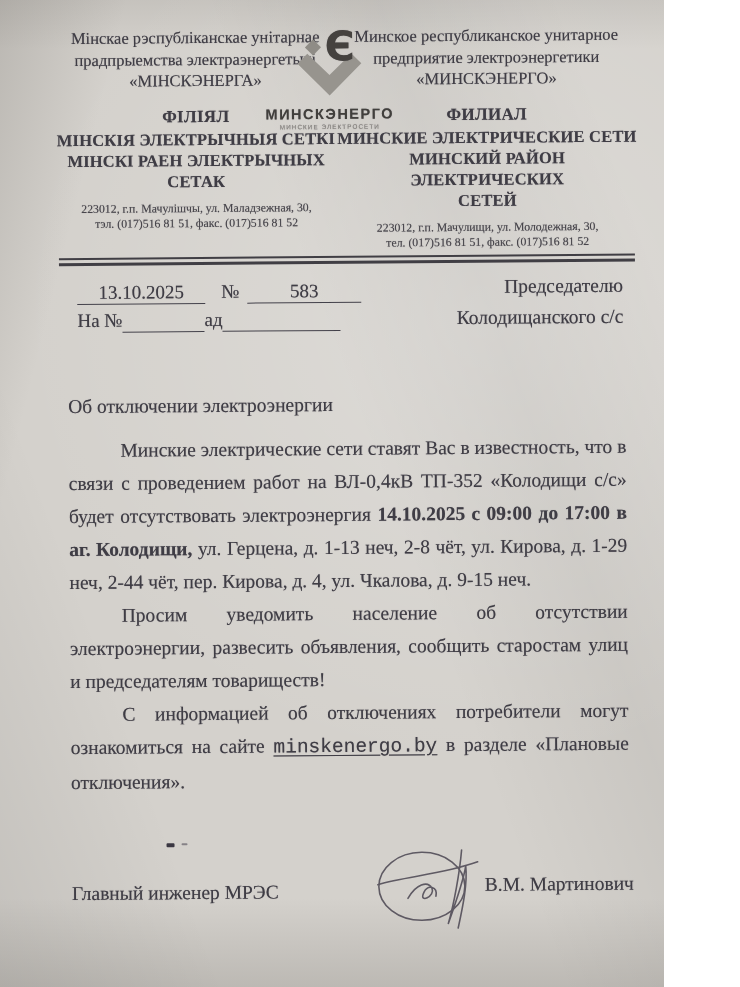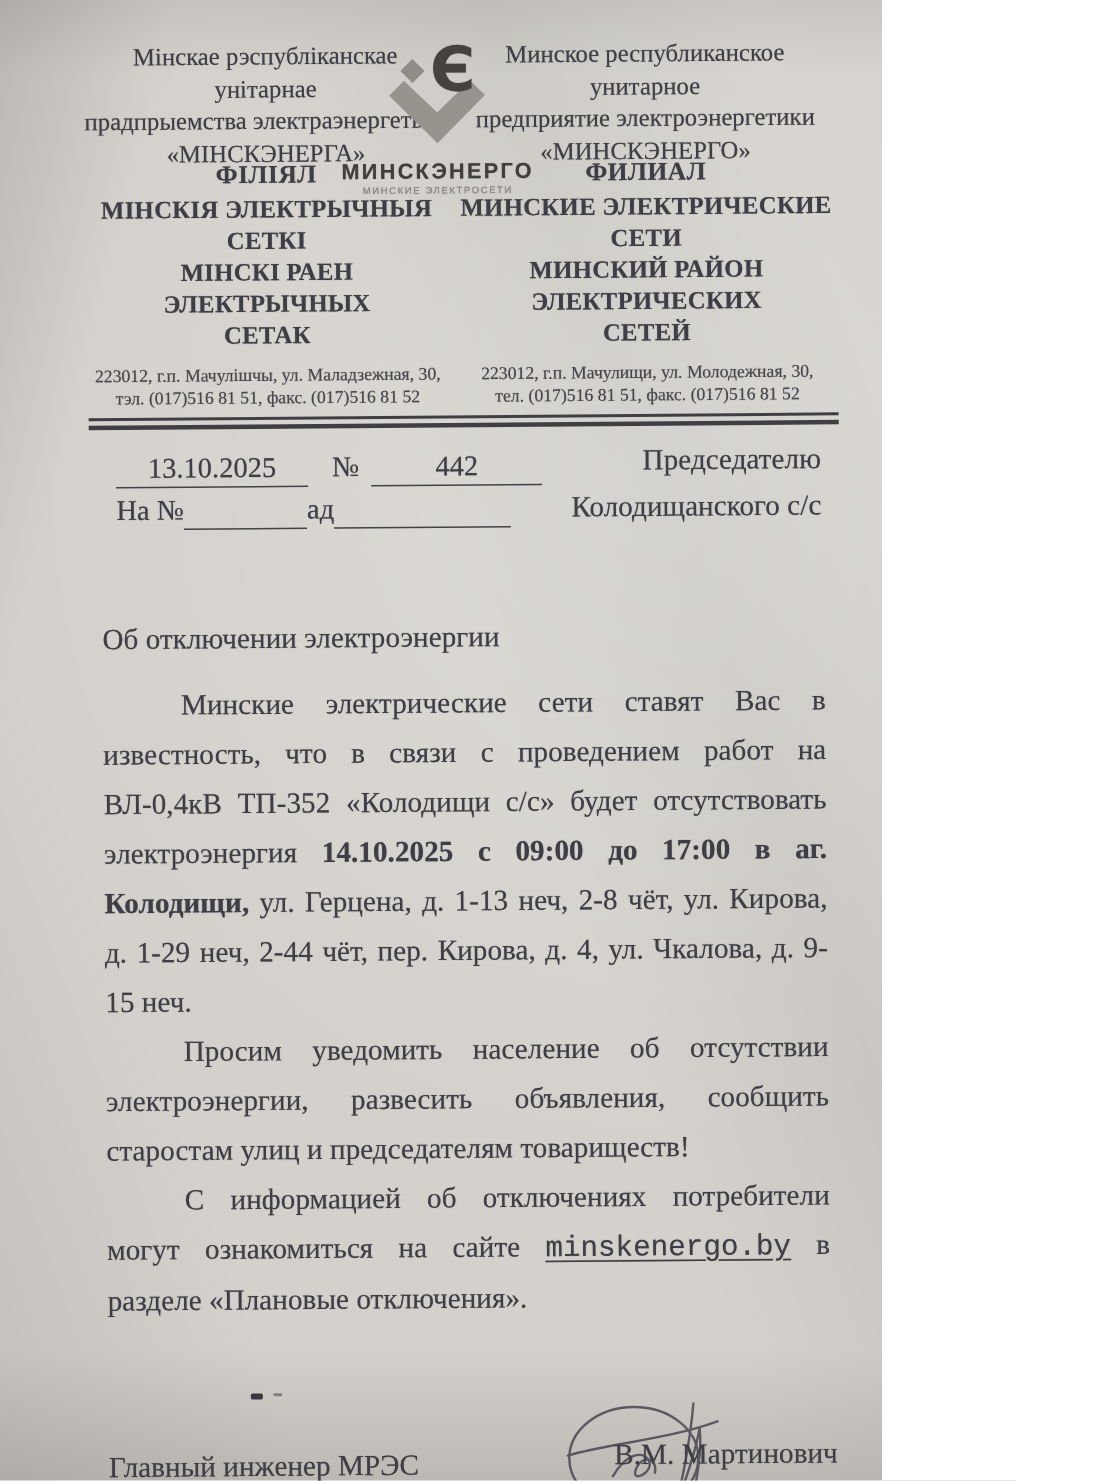--- a/index.html
+++ b/index.html
@@ -1,18 +1,18 @@
 <!DOCTYPE html>
 <html><head>
 <meta charset="utf-8">
 <style>
   html,body{margin:0;padding:0;}
   body{width:740px;height:987px;overflow:hidden;}
   .photo{
-    position:relative;width:588px;height:987px;
+    position:relative;width:664px;height:987px;
     font-family:"Liberation Serif","DejaVu Serif",serif;
     color:#3f3d45;
     background-color:#d4d1cc;
     background-image:
       radial-gradient(120% 80% at 72% 32%, rgba(255,255,255,0.22), rgba(0,0,0,0) 58%),
       linear-gradient(104deg, rgba(96,92,86,0.22) 0%, rgba(0,0,0,0) 14%),
       linear-gradient(to bottom, rgba(92,88,82,0.12), rgba(0,0,0,0) 5%, rgba(0,0,0,0) 91%, rgba(92,88,82,0.20) 100%),
       linear-gradient(70deg, rgba(0,0,0,0.08) 0%, rgba(0,0,0,0) 22%, rgba(0,0,0,0) 55%, rgba(0,0,0,0.05) 72%, rgba(0,0,0,0) 90%);
   }
   .tilt{position:absolute;inset:0;transform:rotate(-0.45deg);transform-origin:50% 40%;}
@@ -115,21 +115,21 @@
         <div class="logo-caption">МИНСКЭНЕРГО</div>
         <div class="logo-sub">МИНСКИЕ ЭЛЕКТРОСЕТИ</div>
       </div>
     </div>
 
     <div class="rule"></div>
 
     <div class="refarea txtsoft">
       <div class="ref">
         <div>
-          <span class="uline u-date">13.10.2025</span><span class="no-label">№</span><span class="uline u-num">442</span>
+          <span class="uline u-date">13.10.2025</span><span class="no-label">№</span><span class="uline u-num">583</span>
         </div>
         <div class="ref-row2">
           <span>На №</span><span class="uline u-blank1">&nbsp;</span><span>ад</span><span class="uline u-blank2">&nbsp;</span>
         </div>
       </div>
       <div class="recipient">
         <div>Председателю</div>
         <div>Колодищанского с/с</div>
       </div>
     </div>

